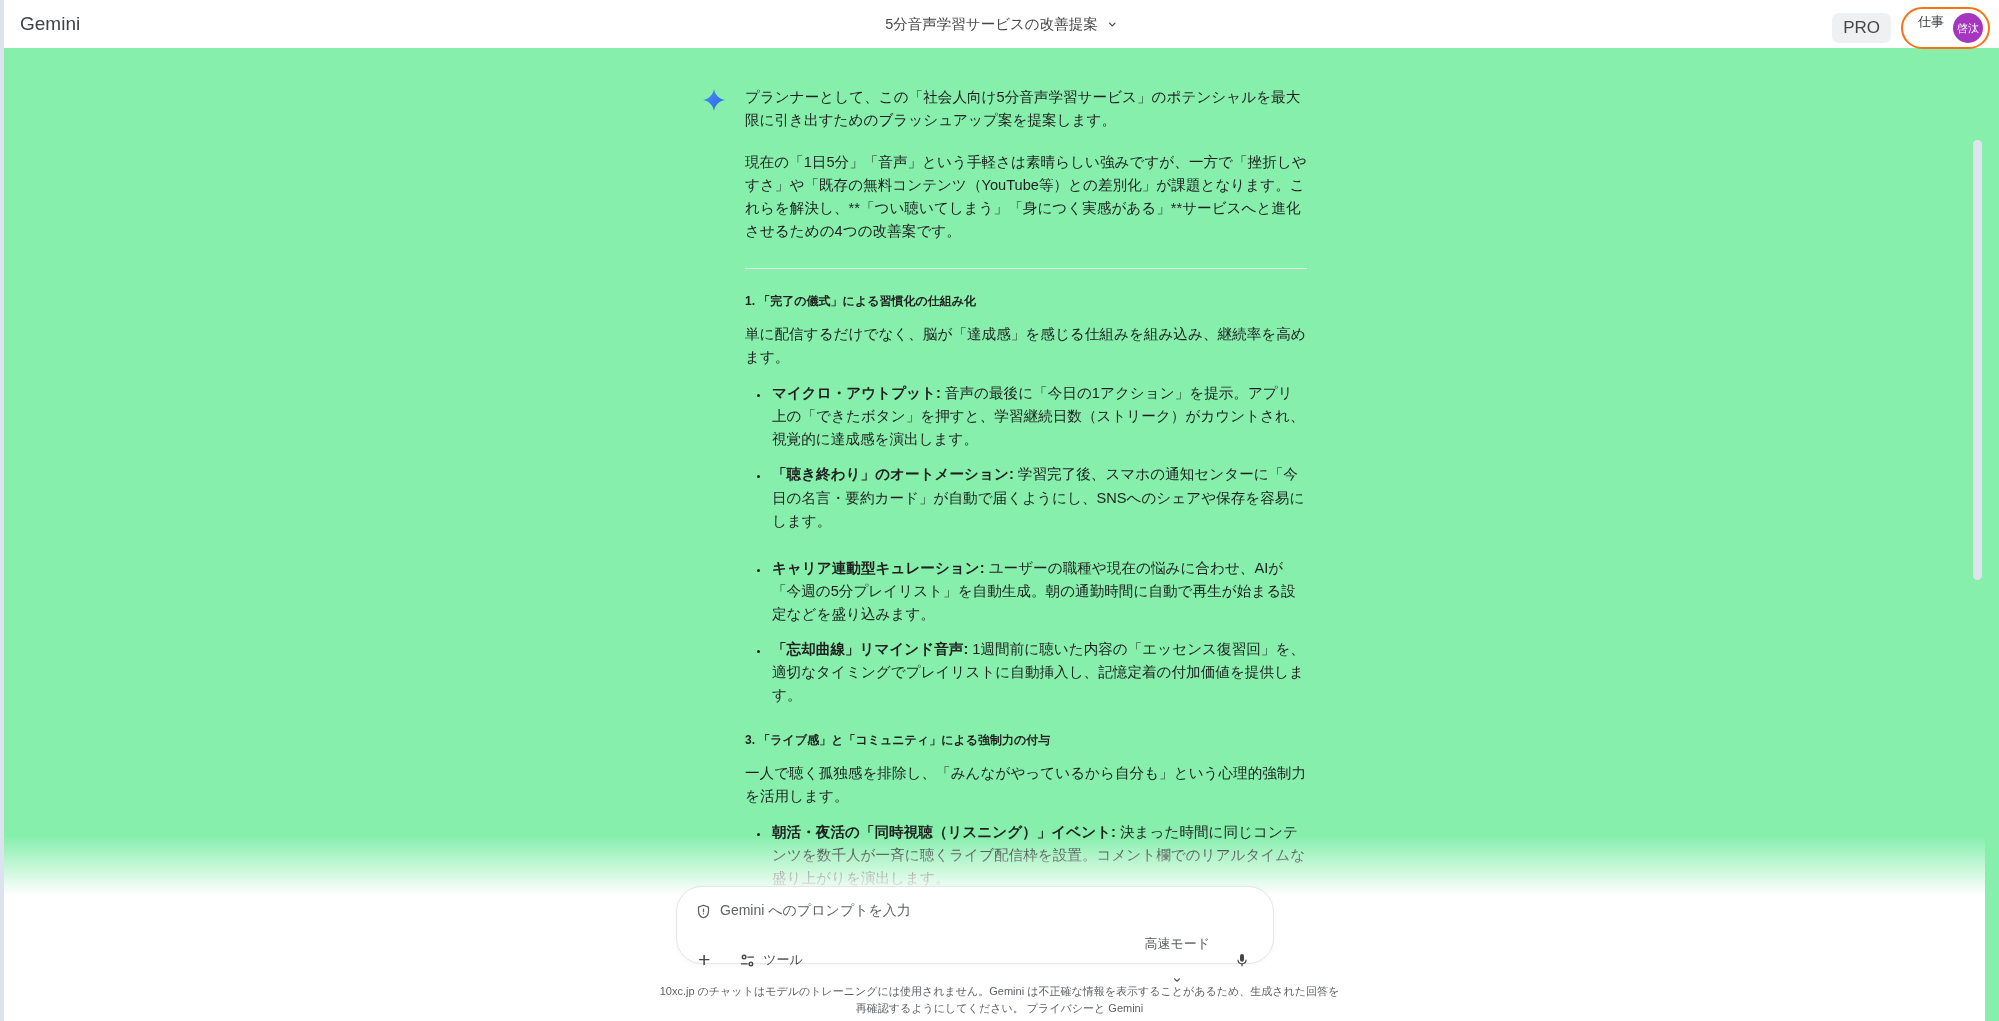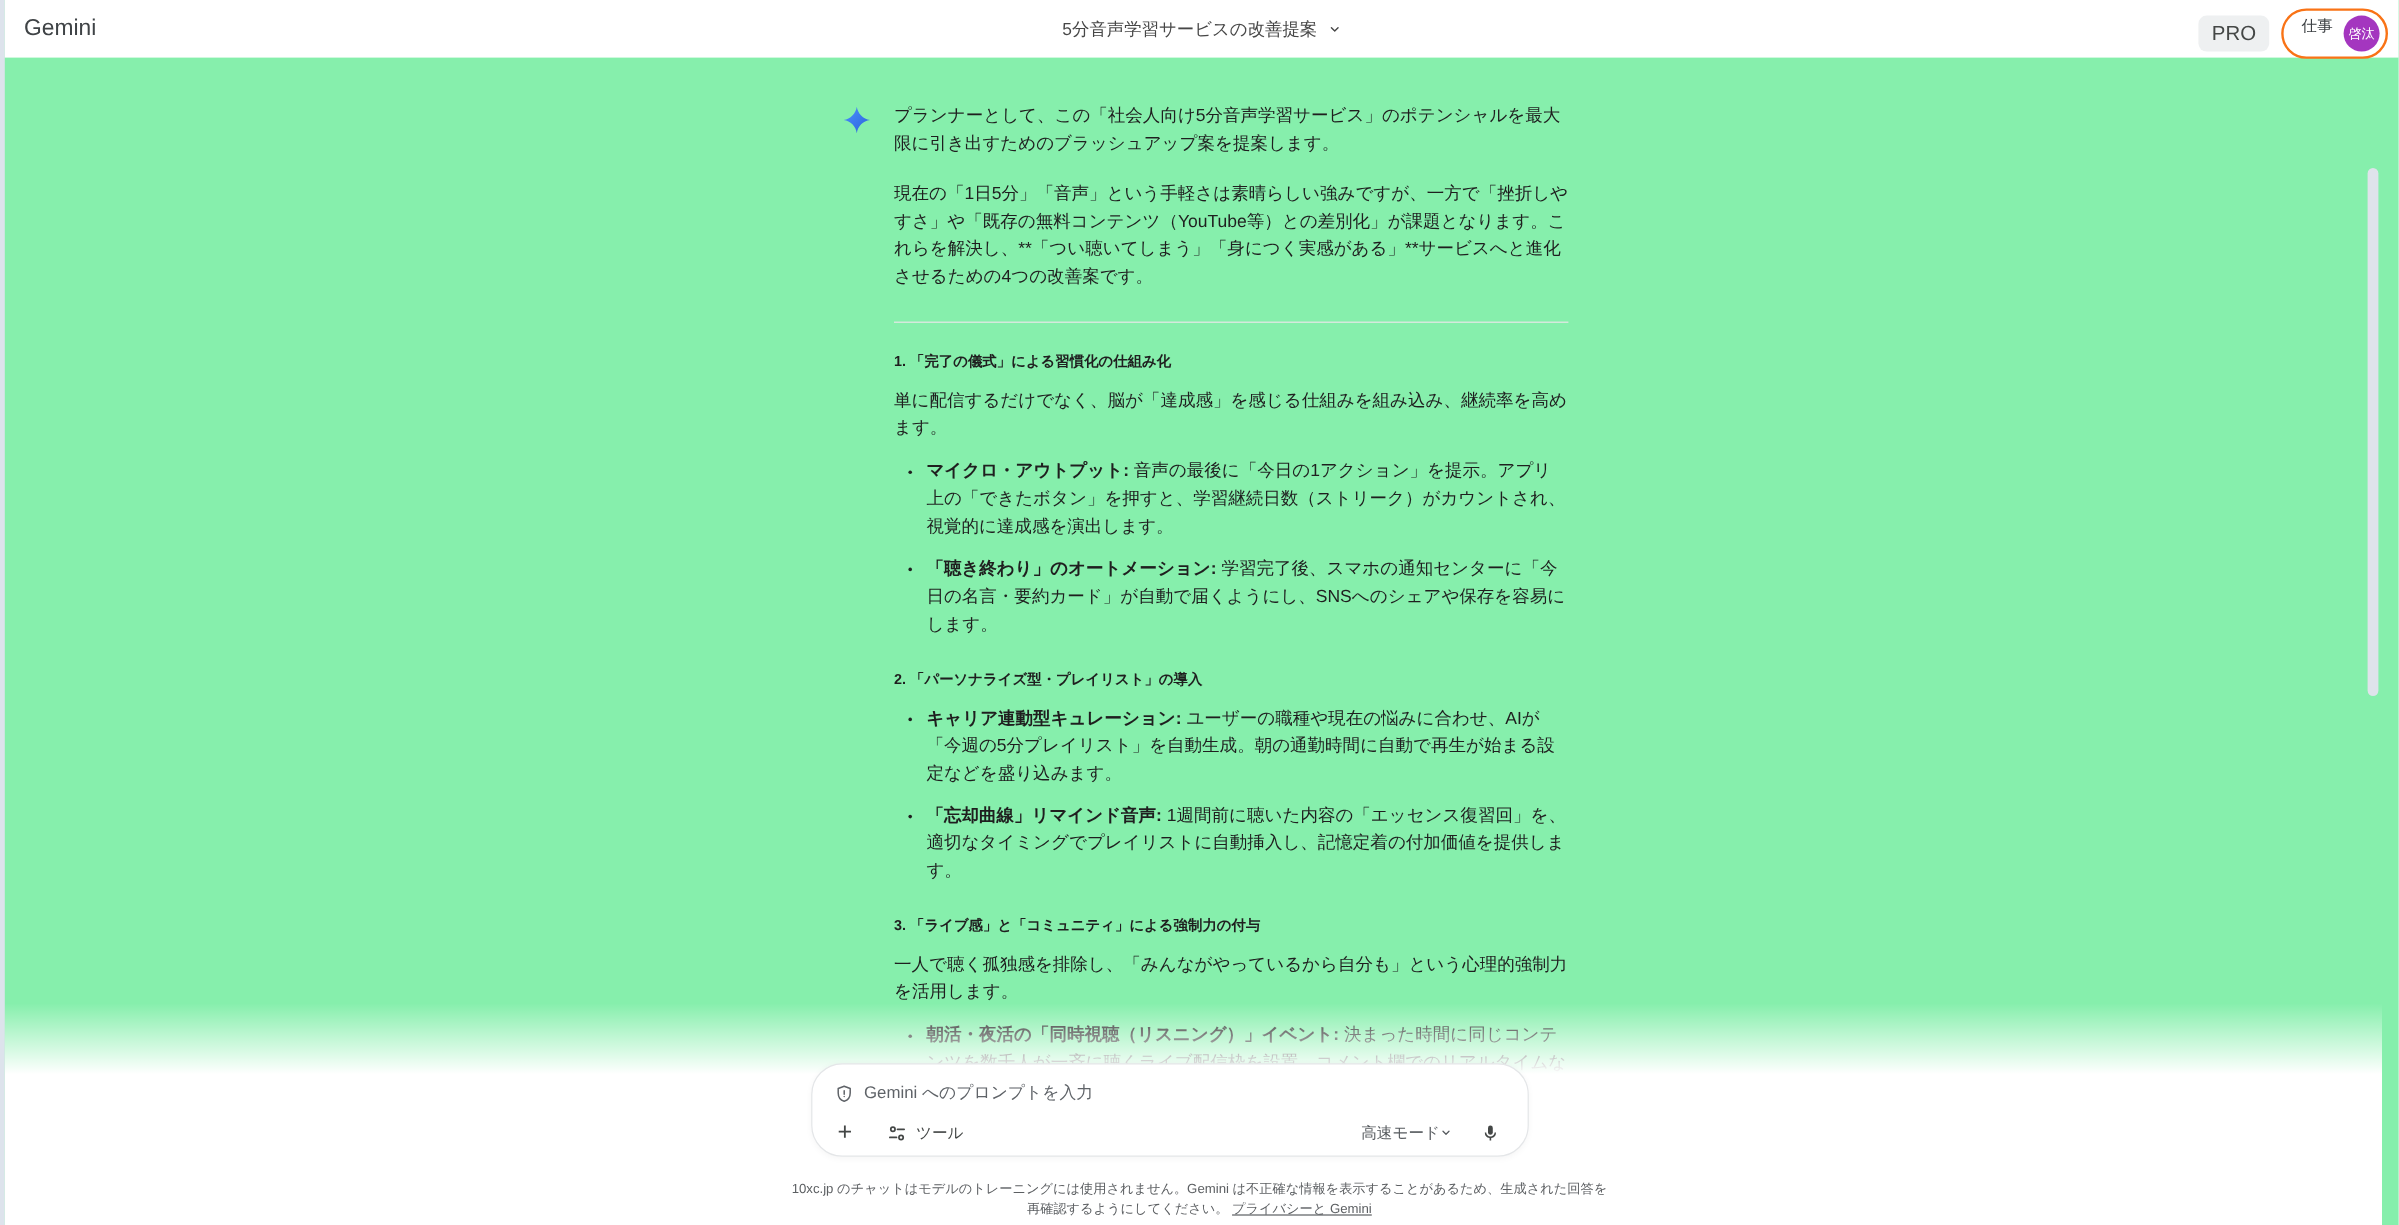--- a/index.html
+++ b/index.html
@@ -45,28 +45,28 @@
     background:#fff; border:1px solid #e4e6e8; border-radius:26px;
     box-shadow:0 1px 5px rgba(0,0,0,0.04); padding:15px 19px 10px 19px; }
   .composer-top { display:flex; align-items:center; gap:9px; }
   .placeholder { font-size:14px; color:#5f6368; }
   .composer-bottom { display:flex; align-items:center; margin-top:15px; }
   .icon-btn { display:flex; align-items:center; justify-content:center; cursor:pointer; border:none; background:none; }
   .plus-btn { font-size:21px; line-height:18px; color:#444746; margin-left:2px; }
   .tools-btn { display:flex; align-items:center; gap:7px; margin-left:29px; cursor:pointer; }
   .tools-label { font-size:13px; color:#444746; }
   .spacer { flex:1; }
-  .mode-btn { display:flex; align-items:center; gap:0; cursor:pointer; margin-right:24px; }
+  .mode-btn { display:flex; align-items:center; gap:22px; cursor:pointer; margin-right:24px;flex-direction:column; }
   .mode-label { font-size:13px; color:#575b5f; }
   .mic-btn { margin-right:4px; }
 
   
   .disclaimer { position:absolute; top:983px; left:50%; transform:translateX(-50%); z-index:3;
     width:680px; text-align:center; font-size:11px; line-height:1.5; color:#5c5f62; }
-  .disclaimer a { color:#5c5f62; text-decoration:underline; cursor:pointer;margin-top:40px; }
+  .disclaimer a { color:#5c5f62; cursor:pointer;margin-top:40px; }
 
   
   .scroll-thumb { position:absolute; right:17px; top:140px; width:9px; height:440px;
     background:#dfe3eb; border-radius:5px; cursor:pointer; z-index:4; }
 </style>
 </head>
 <body>
 
 <div class="app">
 
@@ -114,21 +114,20 @@
       <div class="sec">
         <h3>1. 「完了の儀式」による習慣化の仕組み化</h3>
         <p class="sec-intro">単に配信するだけでなく、脳が「達成感」を感じる仕組みを組み込み、継続率を高めます。</p>
         <ul>
           <li><span class="blabel">マイクロ・アウトプット:</span><span> 音声の最後に「今日の1アクション」を提示。アプリ上の「できたボタン」を押すと、学習継続日数（ストリーク）がカウントされ、視覚的に達成感を演出します。</span></li>
           <li><span class="blabel">「聴き終わり」のオートメーション:</span><span> 学習完了後、スマホの通知センターに「今日の名言・要約カード」が自動で届くようにし、SNSへのシェアや保存を容易にします。</span></li>
         </ul>
       </div>
 
       <div class="sec">
-        <h3>2. 「パーソナライズ型・プレイリスト」の導入</h3>
         <ul>
           <li><span class="blabel">キャリア連動型キュレーション:</span><span> ユーザーの職種や現在の悩みに合わせ、AIが「今週の5分プレイリスト」を自動生成。朝の通勤時間に自動で再生が始まる設定などを盛り込みます。</span></li>
           <li><span class="blabel">「忘却曲線」リマインド音声:</span><span> 1週間前に聴いた内容の「エッセンス復習回」を、適切なタイミングでプレイリストに自動挿入し、記憶定着の付加価値を提供します。</span></li>
         </ul>
       </div>
 
       <div class="sec">
         <h3>3. 「ライブ感」と「コミュニティ」による強制力の付与</h3>
         <p class="sec-intro">一人で聴く孤独感を排除し、「みんながやっているから自分も」という心理的強制力を活用します。</p>
         <ul>

